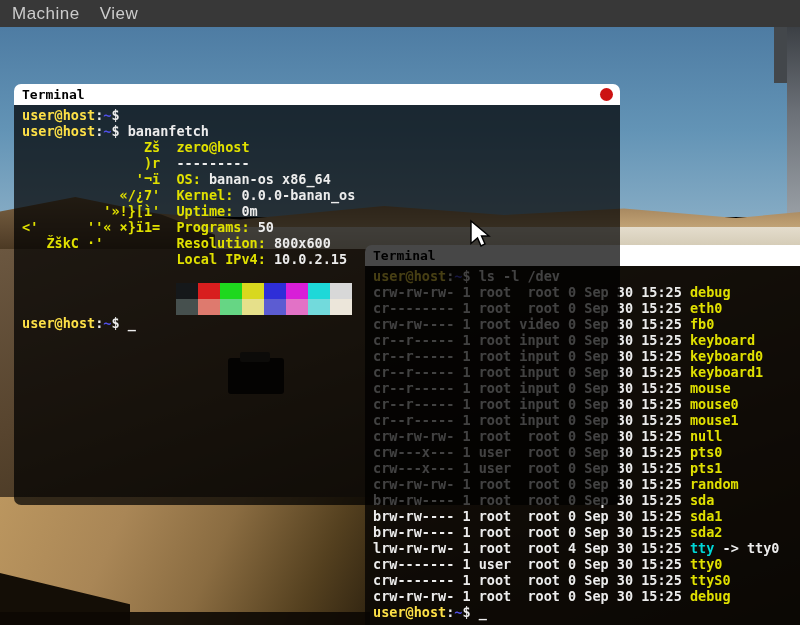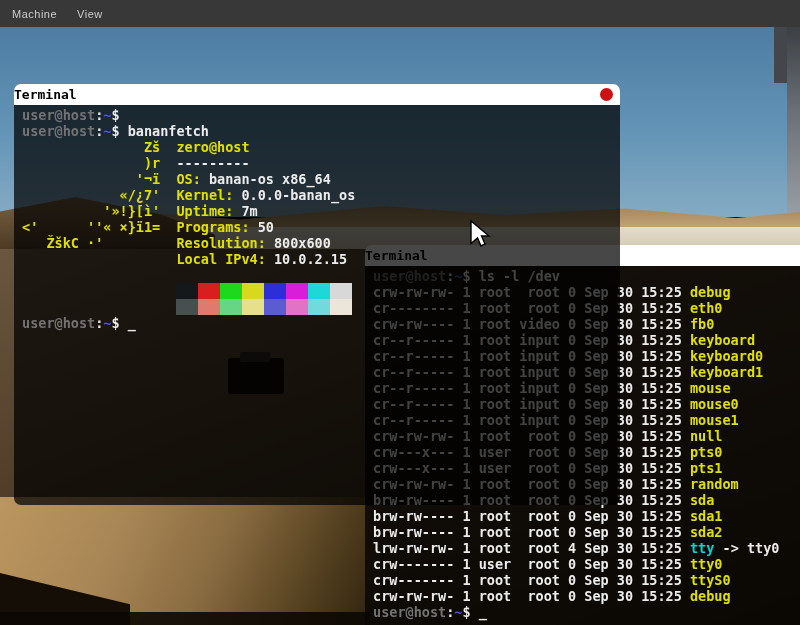--- a/index.html
+++ b/index.html
@@ -2,21 +2,21 @@
 <html><head>
 <meta charset="utf-8">
 <style>
   html,body{margin:0;padding:0;}
   body{width:800px;height:625px;overflow:hidden;position:relative;background:#000;
        font-family:"DejaVu Sans Mono",monospace;}
 
   
   .menubar{position:absolute;top:0;left:0;width:800px;height:27px;background:#383838;
            display:flex;align-items:center;box-sizing:border-box;padding-left:10px;gap:16px;
-           font-family:"Liberation Sans",sans-serif;font-size:11px;color:#cccccc;z-index:6;}
+           font-family:"Liberation Sans",sans-serif;font-size:17px;color:#cccccc;z-index:6;}
   .menu-item{padding:2px 2px;letter-spacing:0.5px;cursor:default;}
 
   
   .wallpaper{position:absolute;top:27px;left:0;width:800px;height:598px;overflow:hidden;z-index:0;}
   .wp{position:absolute;}
   .sky{top:0;left:0;width:800px;height:190px;
        background:linear-gradient(180deg,#4e7ca3 0%,#6394b6 55%,#85abc4 100%);}
   .corner-dark{top:0;right:0;width:26px;height:56px;background:#43474b;}
   .edge-strip{top:0;right:0;width:13px;height:188px;
        background:linear-gradient(180deg,#3c4045 0%,#6b7077 45%,#989ea4 100%);}
@@ -34,31 +34,31 @@
        background:linear-gradient(115deg,#bb965f 0%,#a98656 30%,#8a6c41 55%,#54401f 80%,#2a1f0e 100%);}
   .beach-shadow{bottom:0;left:0;width:130px;height:52px;background:#140e06;
        clip-path:polygon(0 0,100% 60%,100% 100%,0 100%);}
   .bottom-dark{bottom:0;left:0;width:370px;height:13px;background:rgba(12,8,3,0.9);}
   .truck-body{top:331px;left:228px;width:56px;height:36px;background:#0f0c09;border-radius:3px;}
   .truck-top{top:325px;left:240px;width:30px;height:10px;background:#2e2921;border-radius:2px;}
 
   
   .window{position:absolute;border-radius:7px;overflow:hidden;}
   .titlebar{height:21px;background:#ffffff;color:#000;position:relative;
-            font:bold 13px/21px "DejaVu Sans Mono",monospace;padding-left:0;}
+            font:bold 13px/21px "DejaVu Sans Mono",monospace;padding-left:8px;}
   .closebtn{position:absolute;right:7px;top:4px;width:13px;height:13px;border-radius:50%;}
   .content{position:absolute;left:0;right:0;top:21px;bottom:0;padding:2px 8px;
            font:bold 13.5px/16px "DejaVu Sans Mono",monospace;color:#ececec;}
   .term1{left:14px;top:84px;width:606px;height:421px;z-index:2;}
   .term1 .content{background:rgba(0,0,0,0.72);}
   .term2{left:365px;top:245px;width:460px;height:392px;z-index:1;}
   .term2 .content{background:rgba(8,6,4,0.84);}
 
   .tline{white-space:pre;height:16px;}
-  .sg-w{color:#ececec;} .sg-g{color:#737373;margin-top:24px;} .sg-b{color:#5050e8;}
+  .sg-w{color:#ececec;} .sg-g{color:#fde047;margin-top:24px;} .sg-b{color:#5050e8;}
   .sg-y{color:#e0e000;} .sg-c{color:#00d7d7;}
   .pal{display:inline-block;width:22px;height:16px;vertical-align:top;}
 
   
   .cursor{position:absolute;left:469px;top:219px;z-index:10;}
 </style>
 </head>
 <body>
 
 <div class="menubar">
@@ -116,21 +116,21 @@
     <span>Terminal</span>
     <span class="closebtn" style="background: rgb(204, 18, 18);"></span>
   </div>
   <div class="content" id="t1-lines">
       <div class="tline"><span class="sg-g">user@host</span><span class="sg-w">:</span><span class="sg-b">~</span><span class="sg-w">$</span></div>
       <div class="tline"><span class="sg-g">user@host</span><span class="sg-w">:</span><span class="sg-b">~</span><span class="sg-w">$ bananfetch</span></div>
       <div class="tline"><span class="sg-y">               Zš  zero@host</span></div>
       <div class="tline"><span class="sg-y">               )r  </span><span class="sg-w">---------</span></div>
       <div class="tline"><span class="sg-y">              '¬ï  </span><span class="sg-y">OS:</span><span class="sg-w"> banan-os x86_64</span></div>
       <div class="tline"><span class="sg-y">            «/¿7'  </span><span class="sg-y">Kernel:</span><span class="sg-w"> 0.0.0-banan_os</span></div>
-      <div class="tline"><span class="sg-y">          '»!}[ì'  </span><span class="sg-y">Uptime:</span><span class="sg-w"> 7m</span></div>
+      <div class="tline"><span class="sg-y">          '»!}[ì'  </span><span class="sg-y">Uptime:</span><span class="sg-w"> 0m</span></div>
       <div class="tline"><span class="sg-y">&lt;'      ''« ×}ï1=  </span><span class="sg-y">Programs:</span><span class="sg-w"> 50</span></div>
       <div class="tline"><span class="sg-y">   ŽškC ·'         </span><span class="sg-y">Resolution:</span><span class="sg-w"> 800x600</span></div>
       <div class="tline"><span class="sg-y">                   </span><span class="sg-y">Local IPv4:</span><span class="sg-w"> 10.0.2.15</span></div>
       <div class="tline"></div>
       <div class="tline"><span class="sg-w">                   </span><span class="pal" style="background: rgb(21, 24, 26);"></span><span class="pal" style="background: rgb(216, 30, 30);"></span><span class="pal" style="background: rgb(30, 216, 30);"></span><span class="pal" style="background: rgb(216, 216, 30);"></span><span class="pal" style="background: rgb(46, 46, 216);"></span><span class="pal" style="background: rgb(216, 30, 216);"></span><span class="pal" style="background: rgb(30, 216, 216);"></span><span class="pal" style="background: rgb(216, 216, 216);"></span></div>
       <div class="tline"><span class="sg-w">                   </span><span class="pal" style="background: rgb(70, 80, 78);"></span><span class="pal" style="background: rgb(222, 122, 110);"></span><span class="pal" style="background: rgb(102, 214, 132);"></span><span class="pal" style="background: rgb(230, 224, 138);"></span><span class="pal" style="background: rgb(92, 92, 210);"></span><span class="pal" style="background: rgb(226, 114, 198);"></span><span class="pal" style="background: rgb(114, 218, 220);"></span><span class="pal" style="background: rgb(236, 230, 218);"></span></div>
       <div class="tline"><span class="sg-g">user@host</span><span class="sg-w">:</span><span class="sg-b">~</span><span class="sg-w">$ _</span></div>
     </div>
 </div>
 

